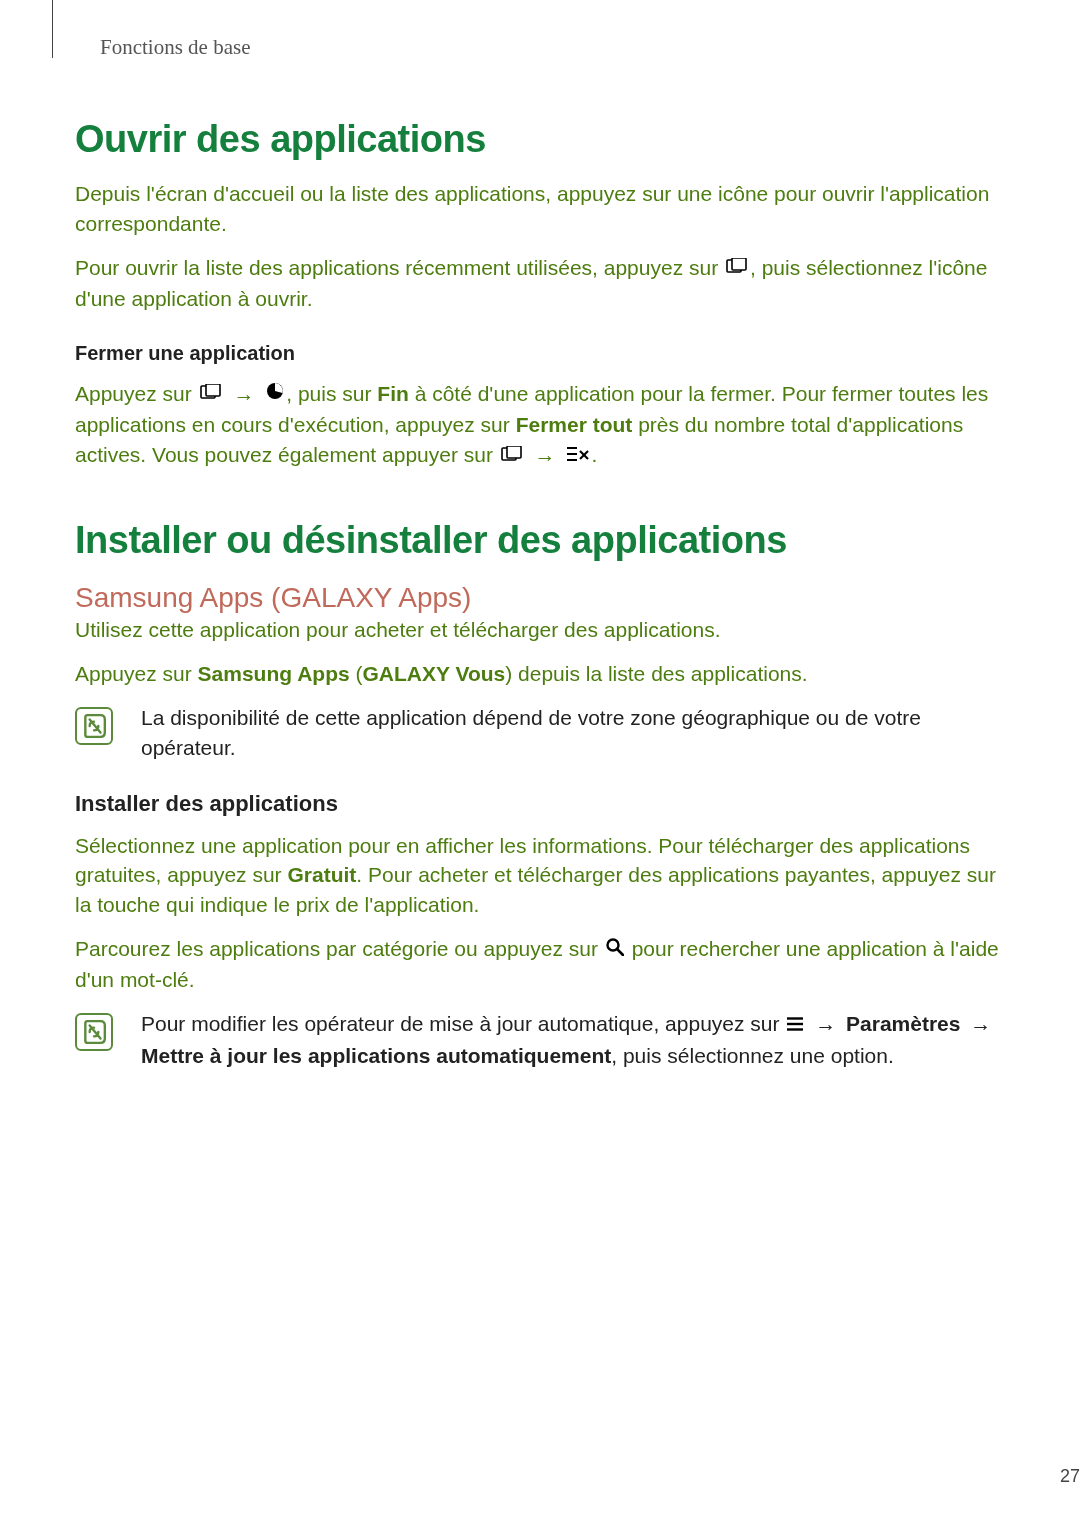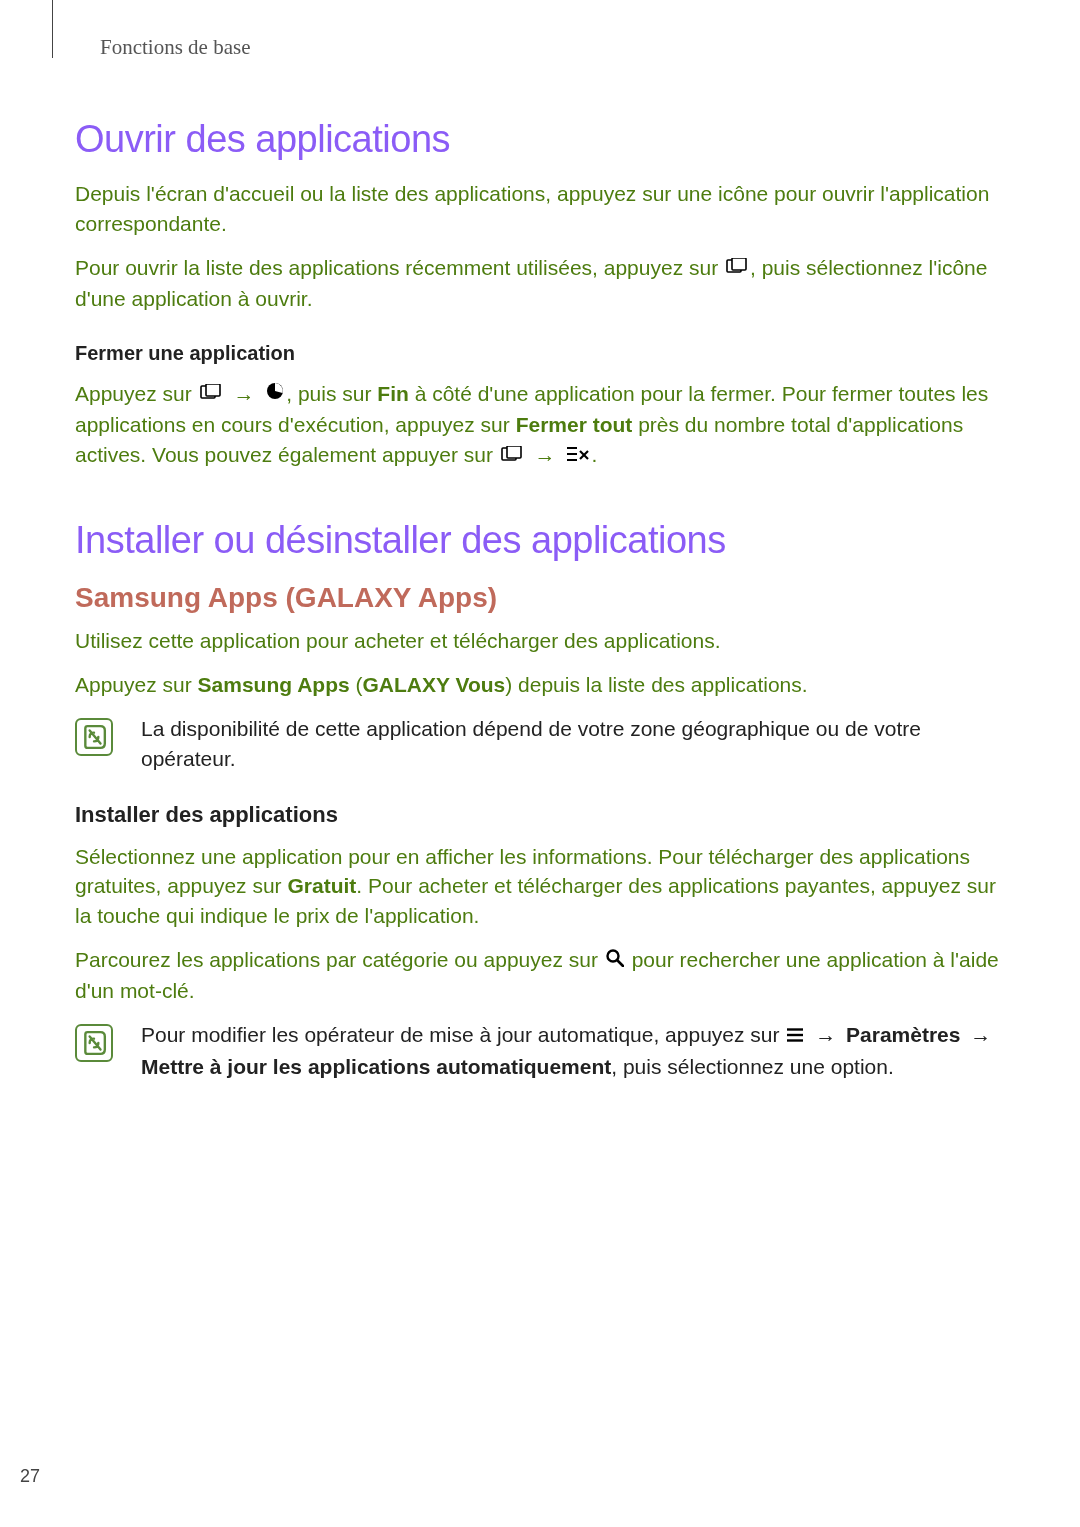--- a/index.html
+++ b/index.html
@@ -29,31 +29,31 @@
   .header-title {
     font-size: 21px;
     color: #555;
     margin-left: 25px;
     margin-bottom: 58px;
     font-weight: 400;
     font-family: Liberation Serif, serif;
   }
   .h1 {
     font-size: 38px;
-    font-weight: 400;
-    color: #8b5cf6;
+    font-weight: 700;
+    color: #15803d;
     margin-bottom: 18px;
     letter-spacing: -0.5px;
   }
   .h2 {
     font-size: 28px;
-    font-weight: 700;
+    font-weight: 400;
     color: #c06a5b;
     margin-top: 20px;
-    margin-bottom: 12px;
+    margin-bottom: 1px;
   }
   .h3 {
     font-size: 20px;
     font-weight: 700;
     color: #222;
     margin-top: 28px;
     margin-bottom: 14px;
   }
   .h4 {
     font-size: 22px;
@@ -107,21 +107,21 @@
     color: #222;
   }
   .section-gap {
     margin-top: 48px;
   }
   .pageno {
     position: absolute;
     bottom: 40px;
     left: 0;
     width: 1080px;
-    text-align: left;
+    text-align: right;
     font-size: 18px;
     color: #444;
     padding-left: 20px;
   }
 </style>
 </head>
 <body>
 
 <div class="page">
   <div class="vline"></div>

